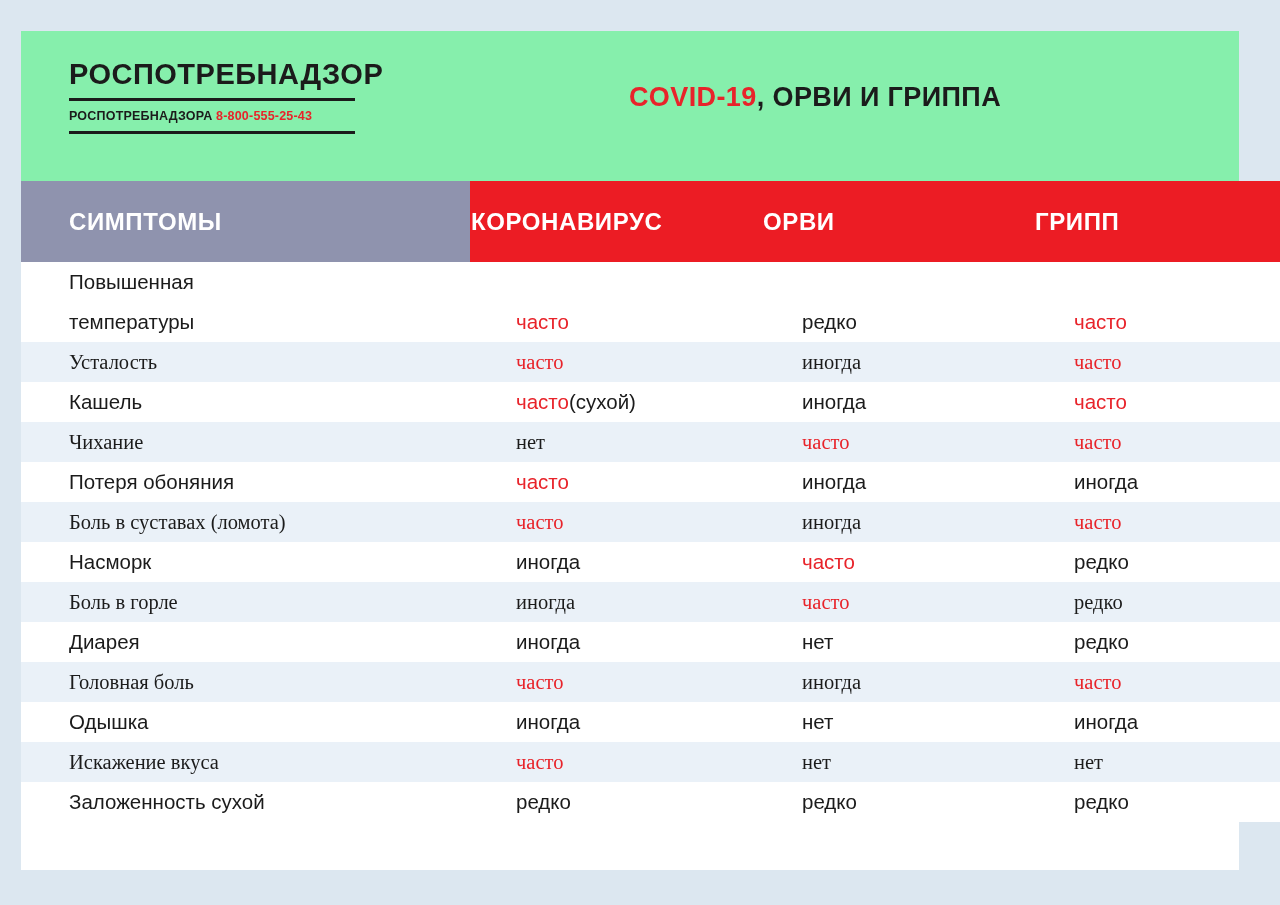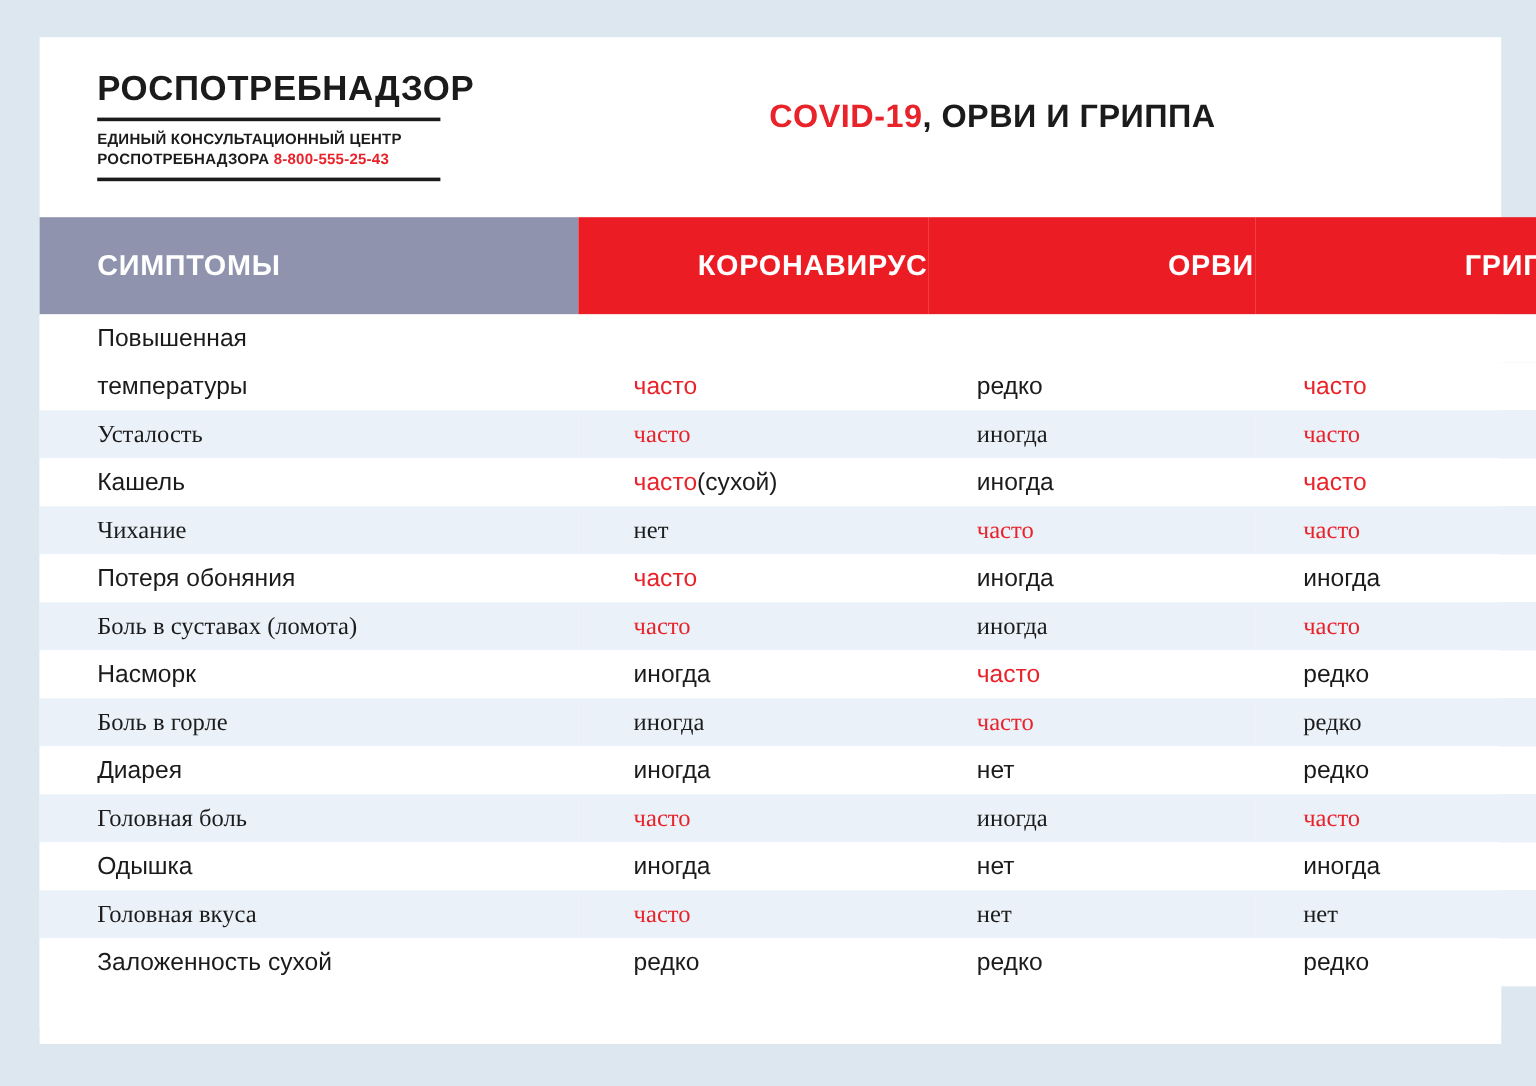--- a/index.html
+++ b/index.html
@@ -15,25 +15,25 @@
   }
   .page {
     position: relative;
     width: 1280px;
     height: 905px;
     background: #dce7f0;
     box-sizing: border-box;
   }
   .card {
     position: absolute;
-    left: 33px;
+    left: 21px;
     top: 31px;
     width: 1218px;
     height: 825px;
-    background: #ffffff;
+    background: #86efac;
     box-sizing: border-box;
   }
 
   
   .header {
     display: flex;
     align-items: flex-start;
     padding: 28px 0 0 0;
     height: 150px;
     box-sizing: border-box;
@@ -119,21 +119,21 @@
     color: #ffffff;
   }
   th.head-symptoms {
     background: #8f93ae;
     text-align: left;
     padding-left: 48px;
     width: 400px;
   }
   th.head-corona, th.head-orvi, th.head-grip {
     background: #ec1c24;
-    text-align: right;
+    text-align: left;
     margin-top: 29px;
   }
   th.head-corona { width: 290px; }
   th.head-orvi   { width: 270px; }
   th.head-grip   { width: 258px; }
 
   table.symptoms td {
     font-size: 20.5px;
     color: #1b1b1b;
     height: 38px;
@@ -168,21 +168,20 @@
 </head>
 <body>
 
 <div class="page">
   <div class="card">
 
     <div class="header">
       <div class="brand">
         <div class="brand-name">РОСПОТРЕБНАДЗОР</div>
         <div class="brand-rule"></div>
-        <div class="brand-sub">ЕДИНЫЙ КОНСУЛЬТАЦИОННЫЙ ЦЕНТР</div>
         <div class="brand-sub">
           <span>РОСПОТРЕБНАДЗОРА</span>
           <span class="brand-phone">8-800-555-25-43</span>
         </div>
         <div class="brand-rule-bottom"></div>
       </div>
 
       <div class="title-block">
         <div class="title-line2">
           <span class="covid">COVID-19</span><span>, ОРВИ И ГРИППА</span>
@@ -267,21 +266,21 @@
               <td class="val c2"><span class="blk">иногда</span></td>
               <td class="val c3"><span class="red">часто</span></td>
             </tr>
             <tr class="plain">
               <td class="sym">Одышка</td>
               <td class="val c1"><span class="blk">иногда</span></td>
               <td class="val c2"><span class="blk">нет</span></td>
               <td class="val c3"><span class="blk">иногда</span></td>
             </tr>
             <tr class="alt">
-              <td class="sym">Головная вкуса</td>
+              <td class="sym">Искажение вкуса</td>
               <td class="val c1"><span class="red">часто</span></td>
               <td class="val c2"><span class="blk">нет</span></td>
               <td class="val c3"><span class="blk">нет</span></td>
             </tr>
             <tr class="plain">
               <td class="sym">Заложенность сухой</td>
               <td class="val c1"><span class="blk">редко</span></td>
               <td class="val c2"><span class="blk">редко</span></td>
               <td class="val c3"><span class="blk">редко</span></td>
             </tr>

